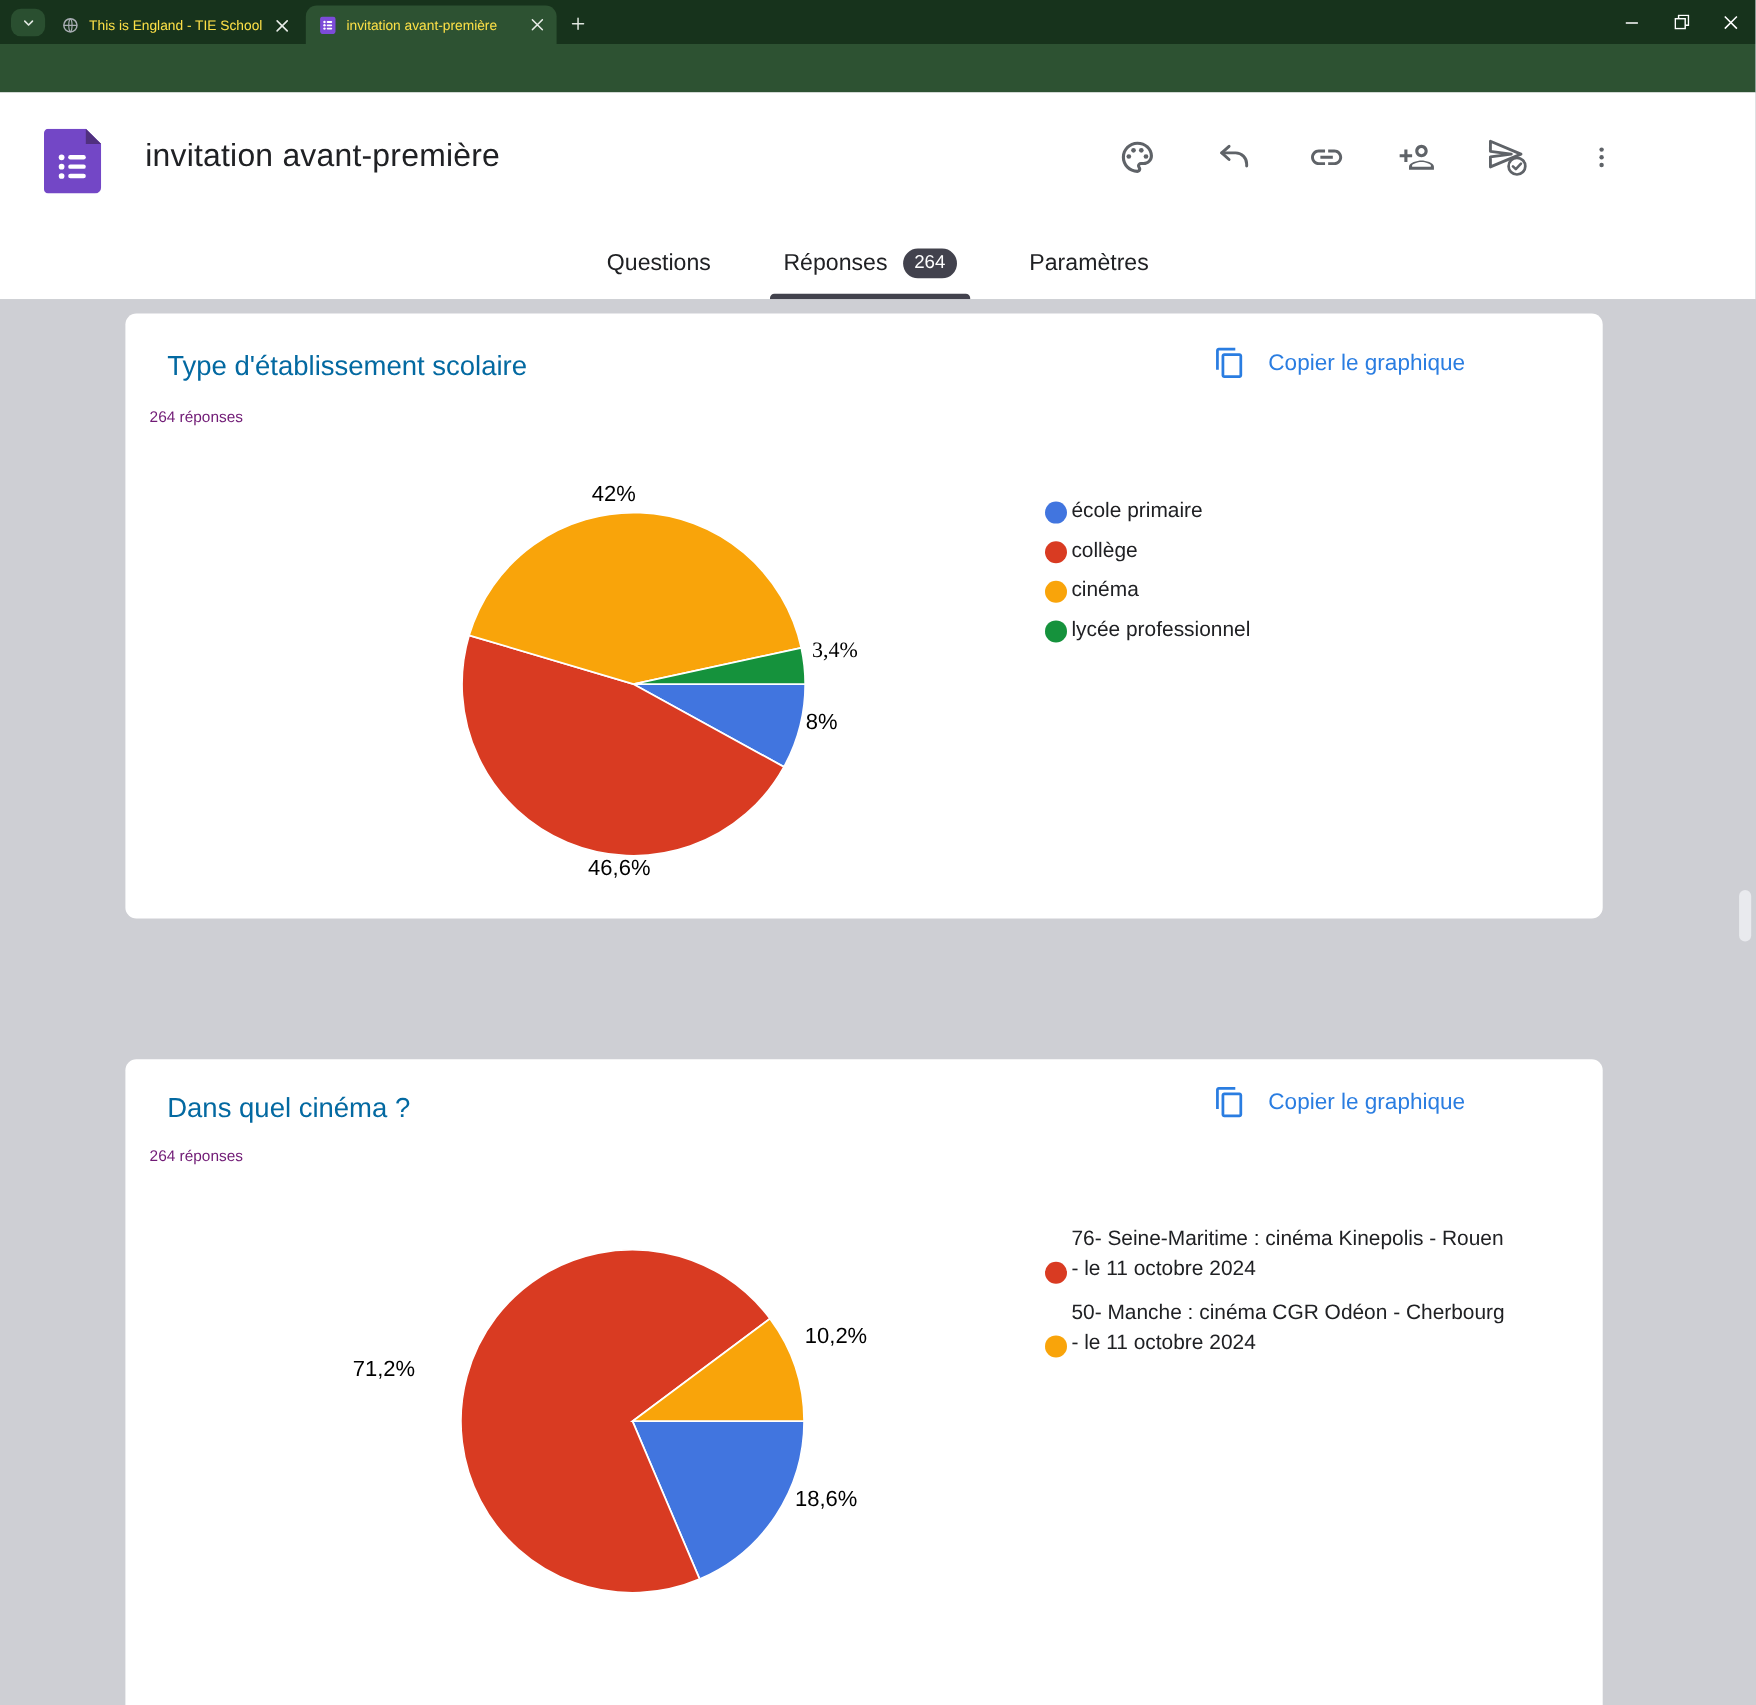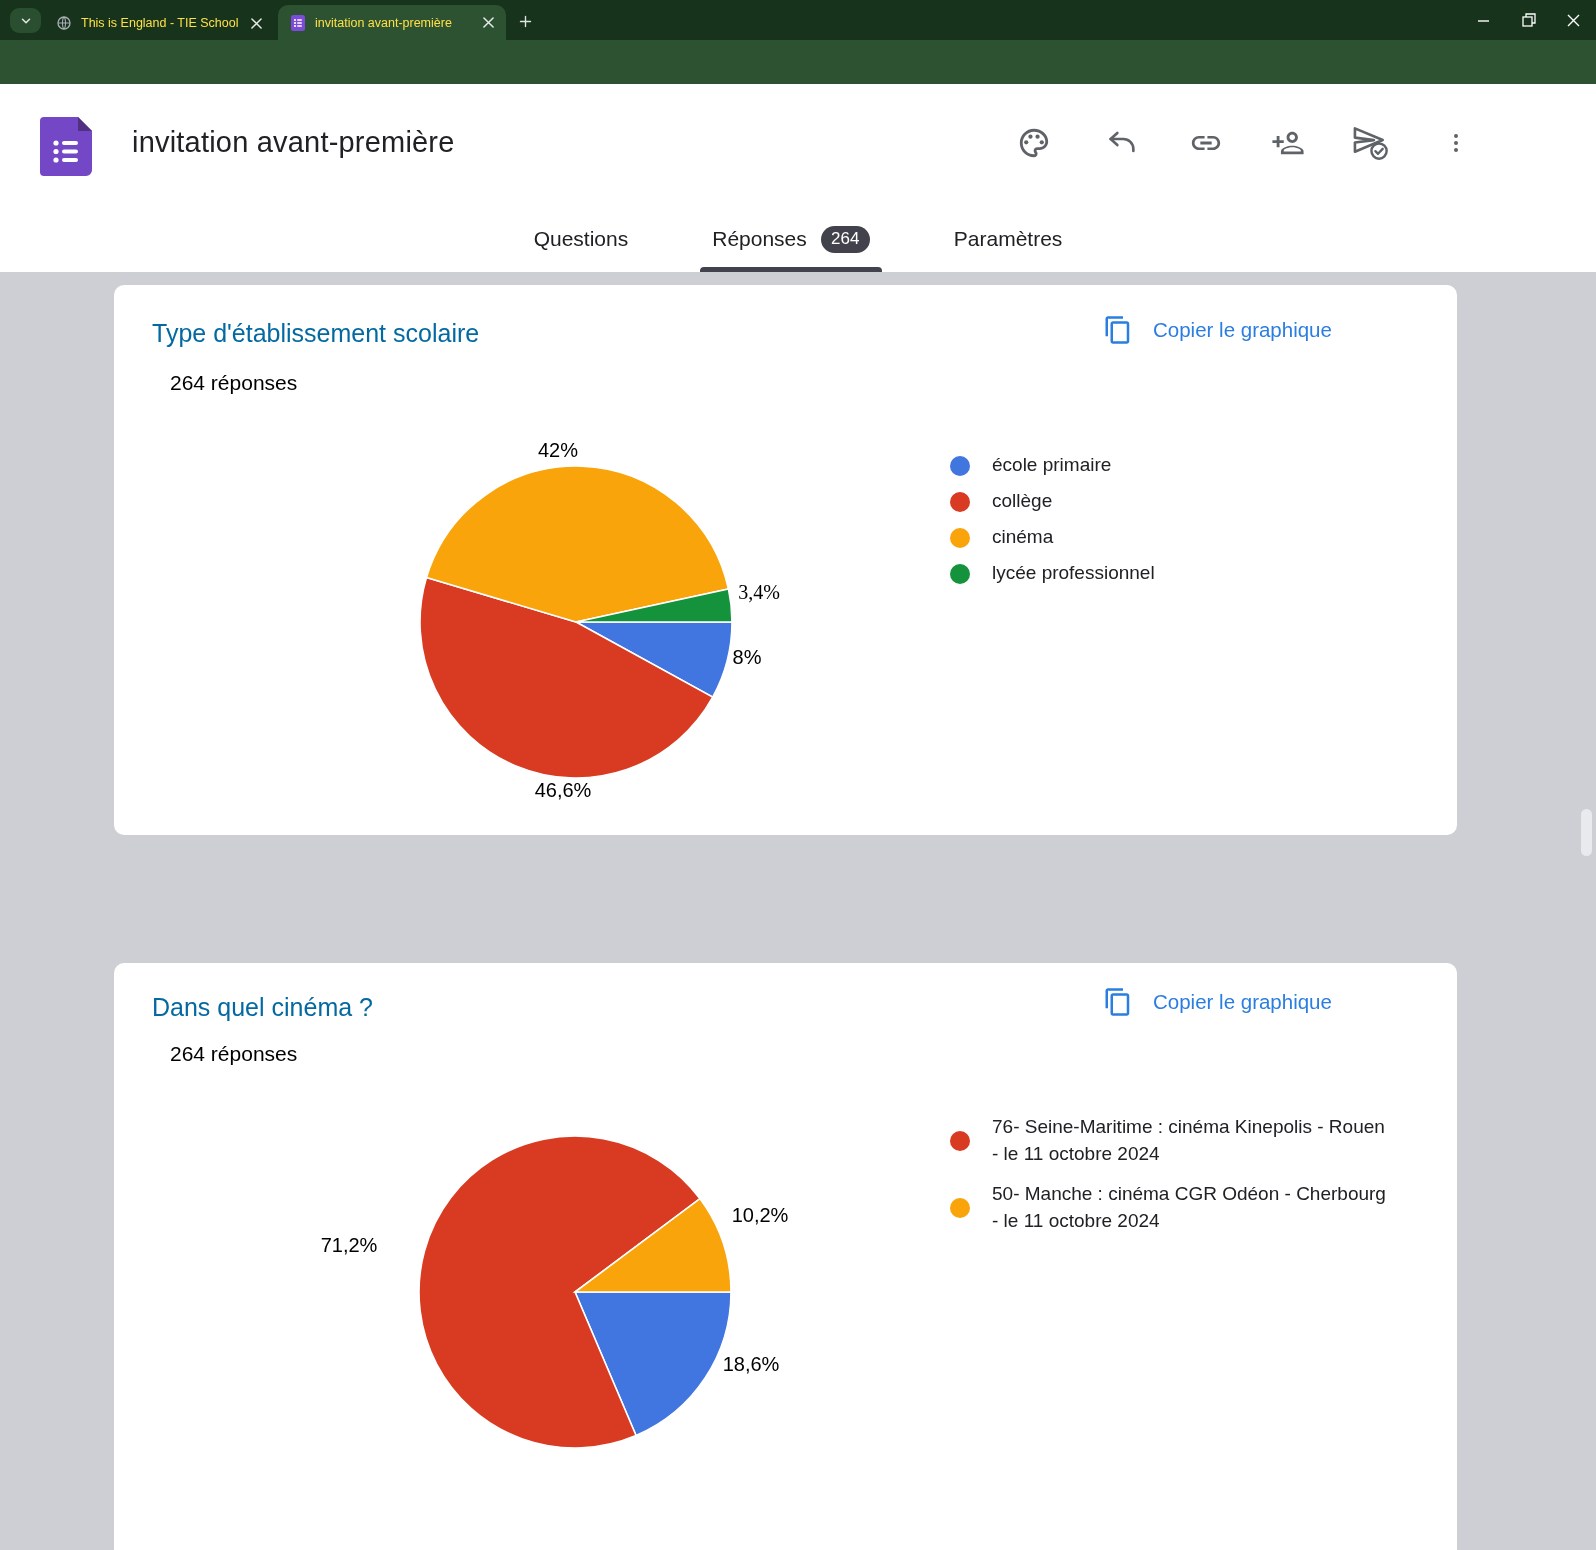--- a/index.html
+++ b/index.html
@@ -30,50 +30,50 @@
   .ext-ico { position:absolute; top:50px; display:flex; }
   .tb-divider { position:absolute; left:1512px; top:52px; width:2px; height:20px; background:#52704f; border-radius:1px; }
   .kebab { display:flex; flex-direction:column; gap:3px; align-items:center; }
   .kebab i { width:4px; height:4px; border-radius:50%; background:#dfe6df; display:block; }
   .kebab.gray i { background:#5f6368; }
   
   .app-header { position:absolute; left:0; top:84px; width:1596px; height:188px; background:#ffffff; }
   .forms-logo { position:absolute; left:40px; top:33px; width:52px; height:59px; }
   .form-title { position:absolute; left:132px; top:42px; font-size:29px; color:#202124; letter-spacing:.2px; }
   .hdr-ico { position:absolute; top:40px; width:38px; height:38px; display:flex; align-items:center; justify-content:center; }
-  .form-tabs { position:absolute; left:0; bottom:0; width:100%; height:66px; display:flex; justify-content:center; align-items:flex-end; gap:76px; }
+  .form-tabs { position:absolute; left:0; bottom:0; width:100%; height:66px; display:flex; justify-content:center; align-items:flex-end; gap:58px; }
   .ftab { position:relative; height:100%; display:flex; align-items:center; gap:14px; font-size:21px; color:#202124; padding:0 4px; }
   .ftab .badge { background:#42424d; color:#ffffff; font-size:17px; min-width:49px; height:27px; border-radius:14px; display:flex; align-items:center; justify-content:center; padding:0 10px; }
   .ftab.active::after { content:""; position:absolute; left:-8px; right:-8px; bottom:0; height:5px; background:#42424d; border-radius:4px 4px 0 0; }
   
   .page { position:absolute; left:0; top:272px; width:1596px; height:1278px; background:#cecfd4; }
   .card { position:absolute; left:114px; width:1343px; background:#ffffff; border-radius:10px; }
   .card1 { top:13px; height:550px; }
   .card2 { top:691px; height:633px; }
   .card-title { position:absolute; left:38px; top:34px; font-size:25px; color:#0369a1; }
   .card2 .card-title { top:30px; }
-  .card-sub { position:absolute; left:56px; top:86px; font-size:21px; color:#000000; }
+  .card-sub { position:absolute; left:22px; top:86px; font-size:14px; color:#701a75; }
   .card2 .card-sub { top:79px; }
   .copy-btn { position:absolute; left:989px; top:30px; display:flex; align-items:center; gap:20px; color:#2a7de1; font-size:20.5px; }
   .card2 .copy-btn { top:24px; }
   .pie-wrap { position:absolute; width:320px; height:320px; }
   .card1 .pie-wrap { left:302px; top:177px; }
   .card2 .pie-wrap { left:301px; top:169px; }
   .pct { position:absolute; transform:translate(-50%,-50%); font-size:20px; color:#000000; white-space:nowrap; }
   .c1-p42  { left:444px; top:148px;margin-top:17px; }
   .c1-p34  { left:645px; top:307px;font-family:Liberation Serif, serif; }
   .c1-p8   { left:633px; top:372px; }
   .c1-p466 { left:449px; top:505px; }
   .c2-p712 { left:235px; top:282px; }
   .c2-p102 { left:646px; top:252px; }
   .c2-p186 { left:637px; top:401px; }
   .legend { position:absolute; left:836px; display:flex; flex-direction:column; gap:13px; }
   .card1 .legend { top:168px; }
   .card2 .legend { top:150px; }
-  .lg-row { display:flex; align-items:center; gap:22px; }
+  .lg-row { display:flex; align-items:flex-end; gap:4px; }
   .lg-dot { width:20px; height:20px; border-radius:50%; flex:0 0 auto; margin-top:2px; }
   .lg-label { font-size:19px; color:#202124; line-height:27px; max-width:395px; }
   .card1 .lg-label { line-height:23px; }
   .scroll-thumb { position:absolute; right:4px; top:537px; width:11px; height:47px; background:#e9eaee; border-radius:6px; }
 </style>
 </head>
 <body>
 
 <div class="tabstrip">
   <div class="tab-search-btn">

